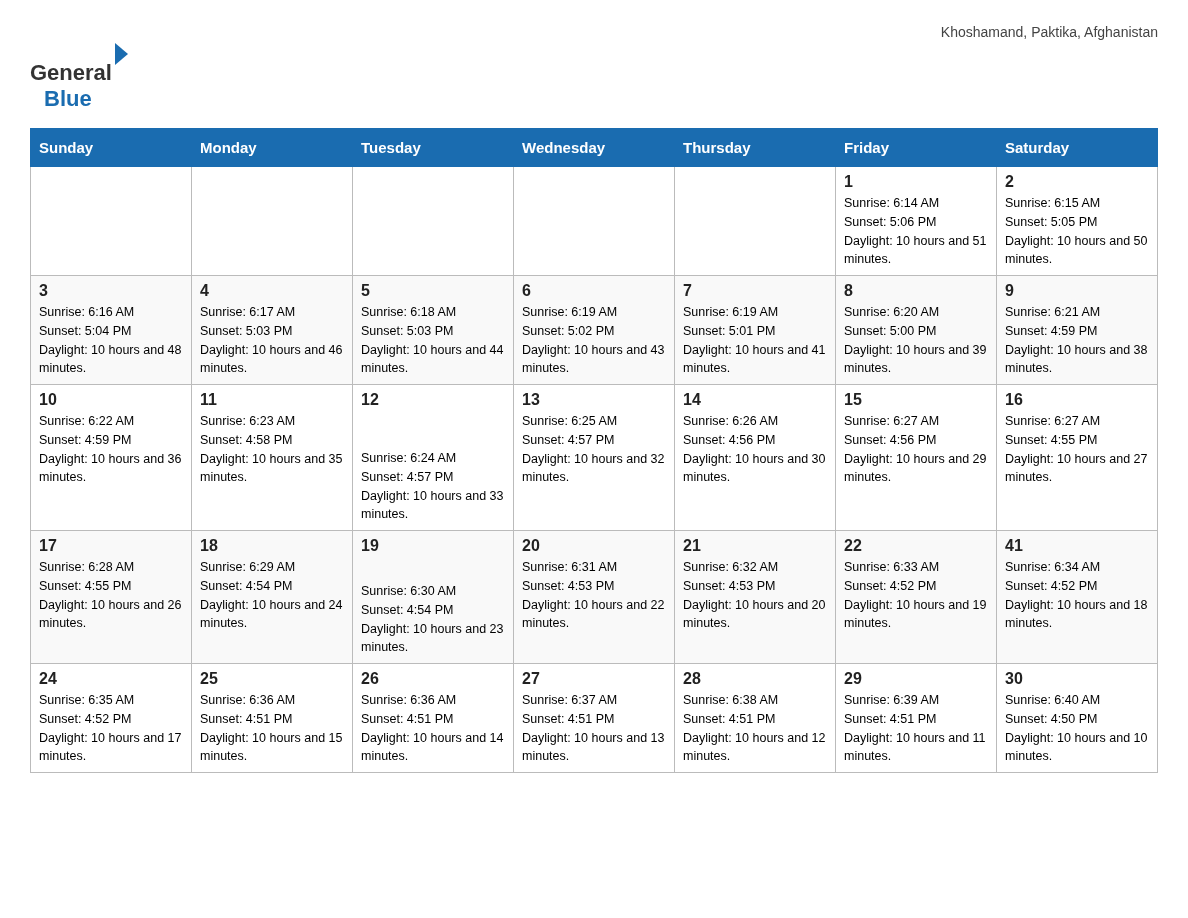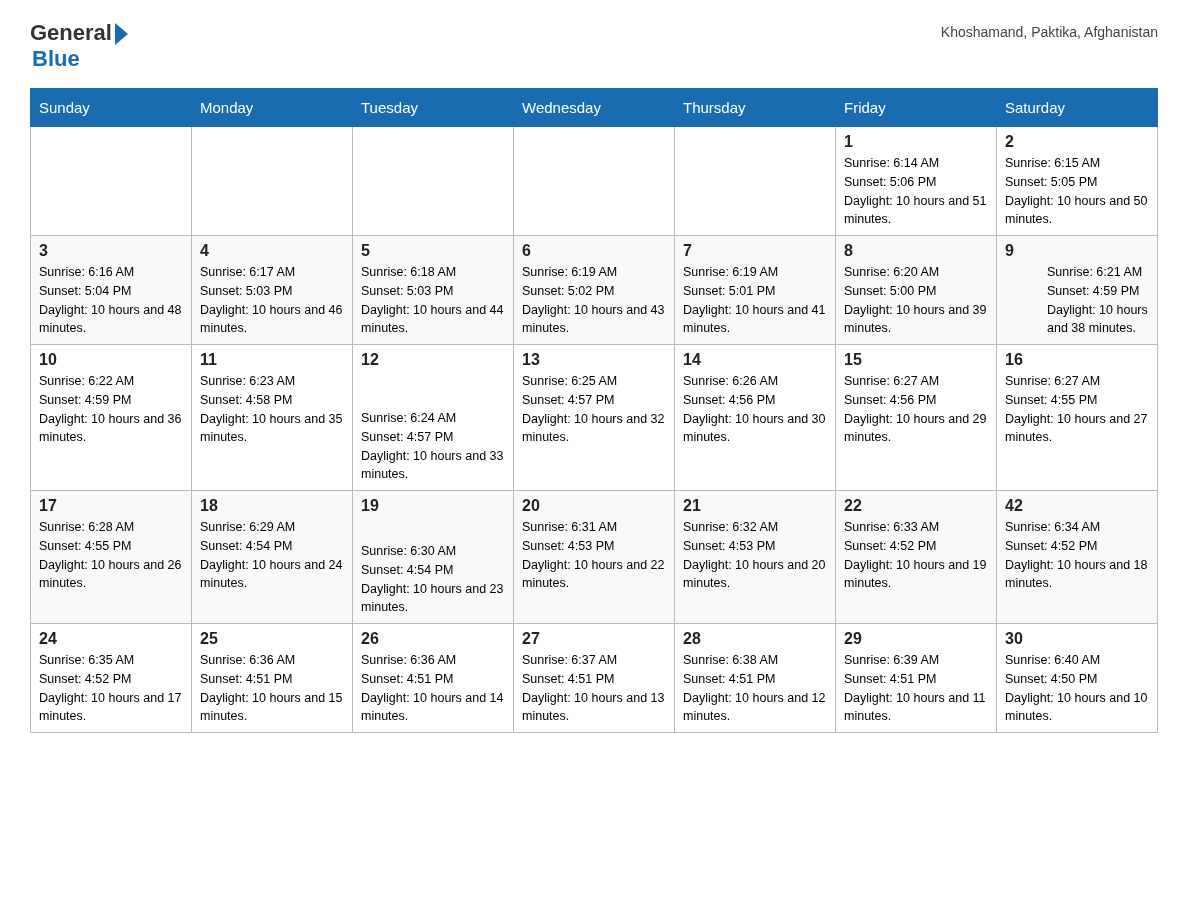--- a/index.html
+++ b/index.html
@@ -40,21 +40,21 @@
     }
     .calendar-table {
       width: 100%;
       border-collapse: collapse;
       border: 1px solid #999;
     }
     .calendar-table th {
       background-color: #1a6cb0;
       color: #fff;
       font-size: 15px;
-      font-weight: normal;
+      font-weight: bold;
       padding: 10px 8px;
       text-align: left;
       border: 1px solid #1a6cb0;
     }
     .calendar-table td {
       vertical-align: top;
       padding: 6px 8px;
       border: 1px solid #bbb;
       width: 14.28%;
       height: 100px;
@@ -84,25 +84,25 @@
     .calendar-table thead tr th {
       background-color: #1a6cb0;
     }
   </style>
 </head>
 <body>
 
 <div class="header">
   <div class="logo-wrapper">
     <div class="logo-line1">
-      <span style="font-size:22px;font-weight:bold;color:#333;">General</span>
+      <span style="font-size:22px;font-weight:bold;color:#333;margin-top:40px;">General</span>
       <span style="display:inline-block;width:0;height:0;border-left:13px solid #1a6cb0;border-top:11px solid transparent;border-bottom:11px solid transparent;margin-left:3px;margin-top:2px;"></span>
     </div>
     <div>
-      <span style="font-size:22px;font-weight:bold;color:#1a6cb0;margin-left:2px;">Blue</span>
+      <span style="font-size:22px;font-weight:bold;color:#1a6cb0;margin-left:14px;">Blue</span>
     </div>
   </div>
   <div class="title-block">
     <div class="location-title">Khoshamand, Paktika, Afghanistan</div>
   </div>
 </div>
 
 <table class="calendar-table">
   <thead>
     <tr>
@@ -167,21 +167,21 @@
 Daylight: 10 hours and 41 minutes.</div>
         </td>
         <td>
           <div class="day-number">8</div>
           <div class="day-info" style="white-space: pre-line;">Sunrise: 6:20 AM
 Sunset: 5:00 PM
 Daylight: 10 hours and 39 minutes.</div>
         </td>
         <td>
           <div class="day-number">9</div>
-          <div class="day-info" style="white-space: pre-line; margin-left: 42px;">Sunrise: 6:21 AM
+          <div class="day-info" style="white-space: pre-line;">Sunrise: 6:21 AM
 Sunset: 4:59 PM
 Daylight: 10 hours and 38 minutes.</div>
         </td>
       </tr>
       <tr>
         <td>
           <div class="day-number">10</div>
           <div class="day-info" style="white-space: pre-line;">Sunrise: 6:22 AM
 Sunset: 4:59 PM
 Daylight: 10 hours and 36 minutes.</div>
@@ -254,21 +254,21 @@
 Sunset: 4:53 PM
 Daylight: 10 hours and 20 minutes.</div>
         </td>
         <td>
           <div class="day-number">22</div>
           <div class="day-info" style="white-space: pre-line;">Sunrise: 6:33 AM
 Sunset: 4:52 PM
 Daylight: 10 hours and 19 minutes.</div>
         </td>
         <td>
-          <div class="day-number">42</div>
+          <div class="day-number">41</div>
           <div class="day-info" style="white-space: pre-line;">Sunrise: 6:34 AM
 Sunset: 4:52 PM
 Daylight: 10 hours and 18 minutes.</div>
         </td>
       </tr>
       <tr>
         <td>
           <div class="day-number">24</div>
           <div class="day-info" style="white-space: pre-line;">Sunrise: 6:35 AM
 Sunset: 4:52 PM

